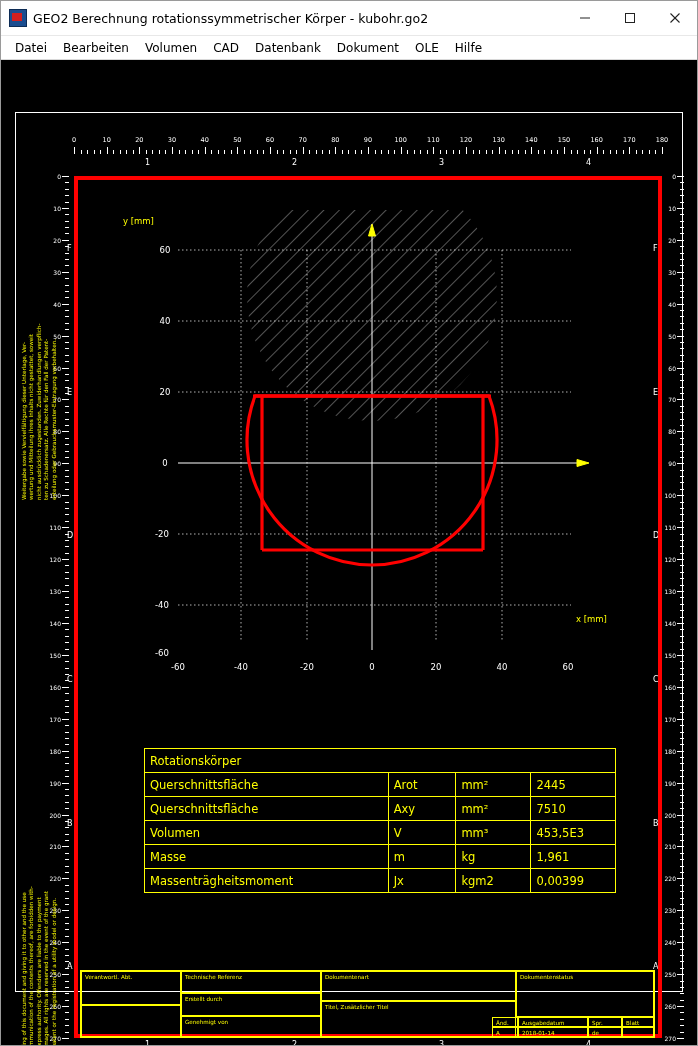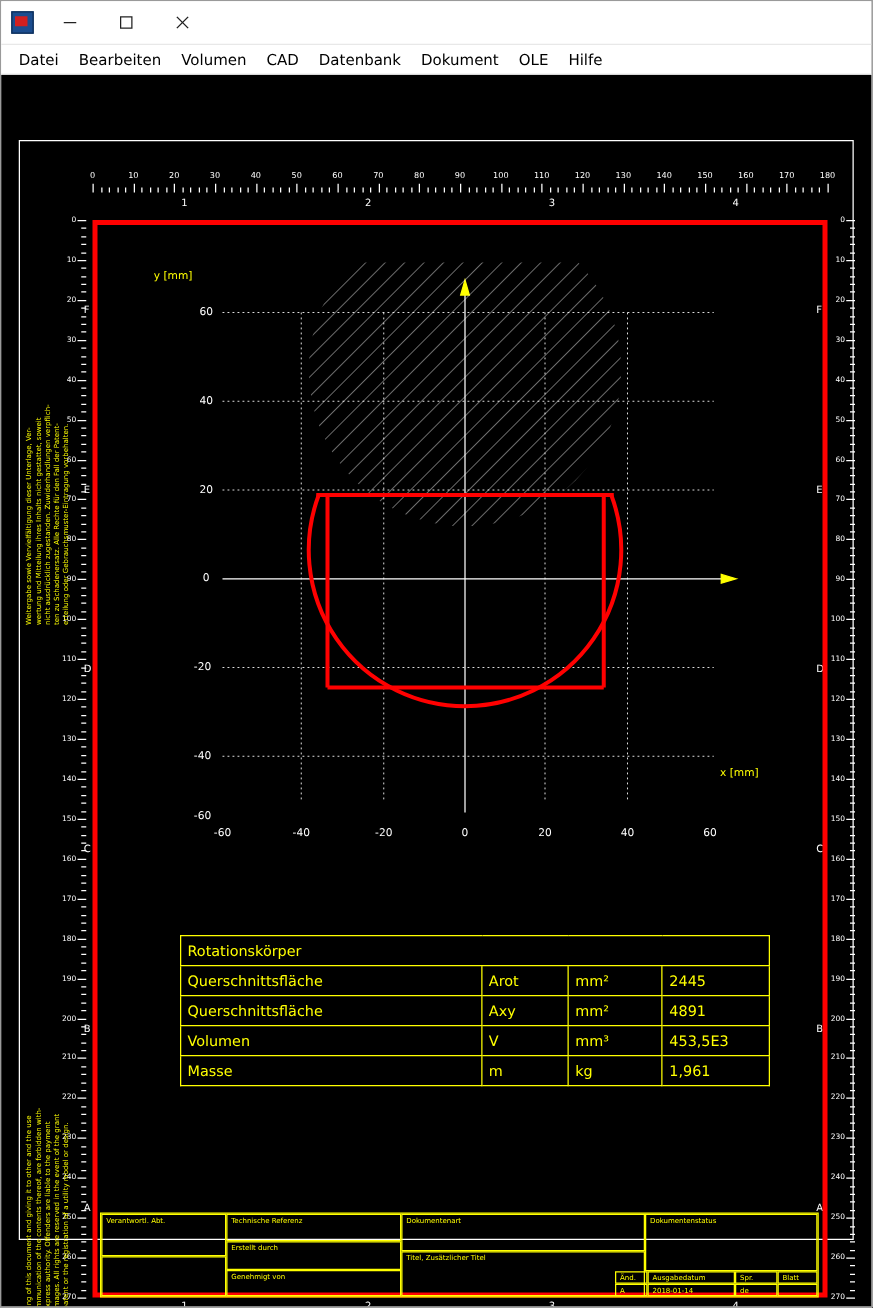--- a/index.html
+++ b/index.html
@@ -300,20 +300,21 @@
     overflow: hidden;
   }
 </style>
 </head>
 <body>
 
 <div class="window">
 
   <div class="titlebar">
     <div class="app-icon"></div>
+    <div class="title-text">GEO2  Berechnung rotationssymmetrischer Körper -  kubohr.go2</div>
     <div class="win-buttons">
       <div class="win-btn">
         <svg width="12" height="12" viewBox="0 0 12 12">
             <line x1="1" y1="6" x2="11" y2="6" stroke="#222" stroke-width="1"></line>
           </svg>
       </div>
       <div class="win-btn">
         <svg width="12" height="12" viewBox="0 0 12 12">
             <rect x="1.5" y="1.5" width="9" height="9" fill="none" stroke="#222" stroke-width="1"></rect>
           </svg>
@@ -904,34 +905,40 @@
       <tr>
             <td class="col-name">Querschnittsfläche</td>
             <td class="col-sym">Arot</td>
             <td class="col-unit">mm²</td>
             <td class="col-val">2445</td>
           </tr>
           <tr>
             <td class="col-name">Querschnittsfläche</td>
             <td class="col-sym">Axy</td>
             <td class="col-unit">mm²</td>
-            <td class="col-val">4891</td>
+            <td class="col-val">7510</td>
           </tr>
           <tr>
             <td class="col-name">Volumen</td>
             <td class="col-sym">V</td>
             <td class="col-unit">mm³</td>
             <td class="col-val">453,5E3</td>
           </tr>
           <tr>
             <td class="col-name">Masse</td>
             <td class="col-sym">m</td>
             <td class="col-unit">kg</td>
             <td class="col-val">1,961</td>
           </tr>
+          <tr>
+            <td class="col-name">Massenträgheitsmoment</td>
+            <td class="col-sym">Jx</td>
+            <td class="col-unit">kgm2</td>
+            <td class="col-val">0,00399</td>
+          </tr>
         </tbody>
     </table>
 
     <div class="titleblock">
       <div class="tb-cell" style="left:0; top:0; width:100px; height:34px;">Verantwortl. Abt.</div>
       <div class="tb-cell" style="left:100px; top:0; width:140px; height:22px;">Technische Referenz</div>
       <div class="tb-cell" style="left:100px; top:22px; width:140px; height:23px;">Erstellt durch</div>
       <div class="tb-cell" style="left:100px; top:45px; width:140px; height:21px;">Genehmigt von</div>
       <div class="tb-cell" style="left:240px; top:0; width:195px; height:30px;">Dokumentenart</div>
       <div class="tb-cell" style="left:240px; top:30px; width:195px; height:36px;">Titel, Zusätzlicher Titel</div>

